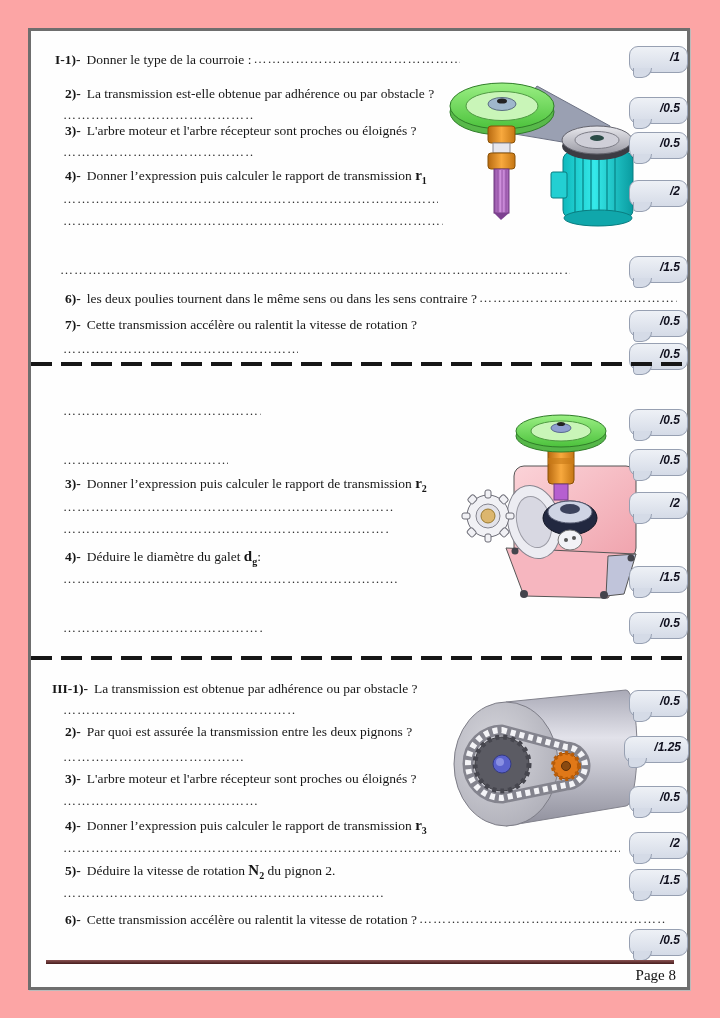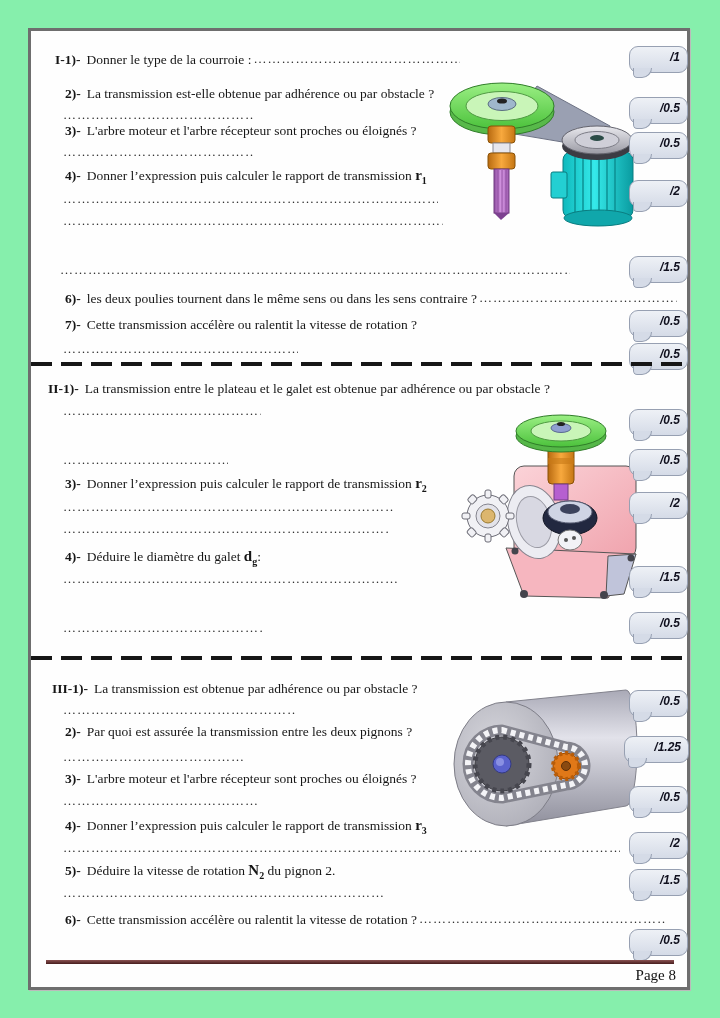--- a/index.html
+++ b/index.html
@@ -1,16 +1,16 @@
 <!DOCTYPE html>
 <html><head>
 <meta charset="utf-8">
 <style>
   html,body{margin:0;padding:0;background:#ffffff;}
-  #stage{position:relative;width:720px;height:1018px;background:#86efac;overflow:hidden;
+  #stage{position:relative;width:720px;height:1018px;background:#fca5a5;overflow:hidden;
          font-family:"Liberation Serif",serif;color:#161616;}
   #frame{position:absolute;left:28px;top:28px;width:656px;height:956px;
          border:3px solid #6e6e6e;background:#fefefe;box-shadow:1px 1px 0 #bbb;}
   .row{position:absolute;white-space:nowrap;font-size:13.5px;line-height:19px;height:20px;}
   .qn{font-weight:700;margin-right:6px;}
   .term{font-weight:700;font-size:15px;}
   sub{font-size:9px;}
   sub.term{font-weight:700;font-size:10px;}
   .dotline{position:absolute;overflow:hidden;height:15px;line-height:15px;font-size:13px;
            letter-spacing:1px;color:#2e2e2e;white-space:nowrap;}
@@ -239,23 +239,20 @@
   <div class="badge" style="top:46px">/1</div>
   <div class="badge" style="top:97px">/0.5</div>
   <div class="badge" style="top:132px">/0.5</div>
   <div class="badge" style="top:180px">/2</div>
   <div class="badge" style="top:256px">/1.5</div>
   <div class="badge" style="top:310px">/0.5</div>
   <div class="badge" style="top:343px">/0.5</div>
 
   <div class="sep" style="top:362px"></div>
 
-  <div class="row" style="left:48px;top:379px">
-    <span class="qn">II-1)-</span><span>La transmission entre le plateau et le galet est obtenue par adhérence ou par obstacle ?</span>
-  </div>
   <div class="dotline" style="left:63px;top:403px;width:198px">……………………………………………………………………………………………………………………………………………………………………………………………………………………</div>
   <div class="dotline" style="left:63px;top:452px;width:165px">……………………………………………………………………………………………………………………………………………………………………………………………………………………</div>
   <div class="row" style="left:65px;top:474px">
     <span class="qn">3)-</span><span>Donner l’expression puis calculer le rapport de transmission </span><span class="term">r</span><sub class="term">2</sub>
   </div>
   <div class="dotline" style="left:63px;top:499px;width:332px">……………………………………………………………………………………………………………………………………………………………………………………………………………………</div>
   <div class="dotline" style="left:63px;top:521px;width:327px">……………………………………………………………………………………………………………………………………………………………………………………………………………………</div>
   <div class="row" style="left:65px;top:547px">
     <span class="qn">4)-</span><span>Déduire le diamètre du galet </span><span class="term">d</span><sub class="term">g</sub><span>:</span>
   </div>

